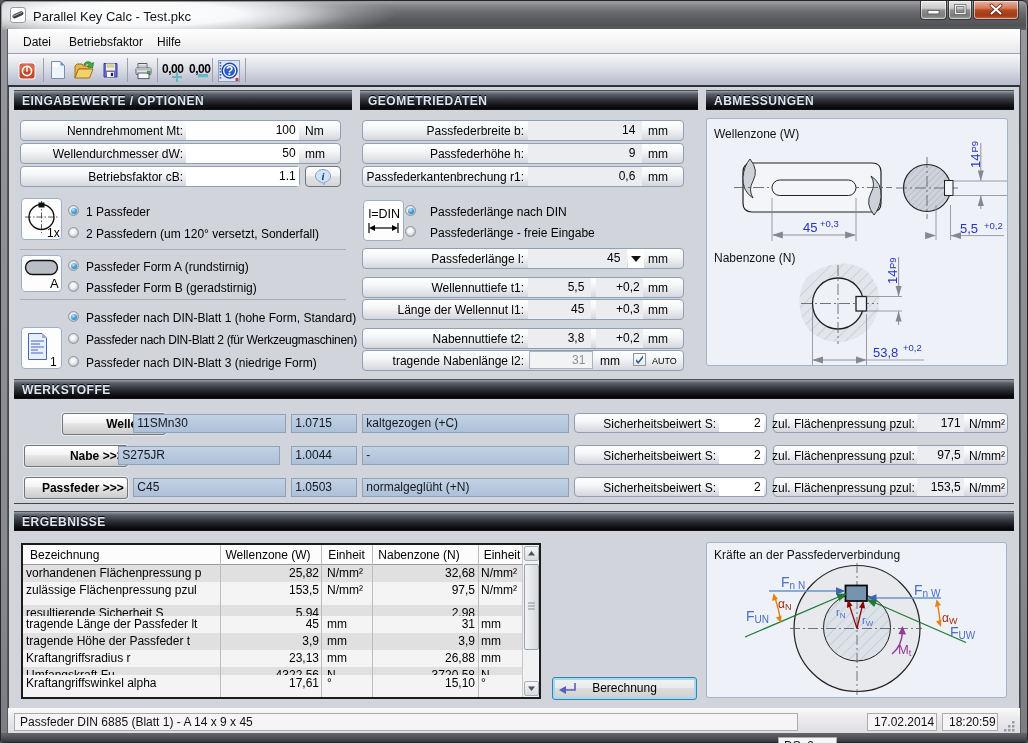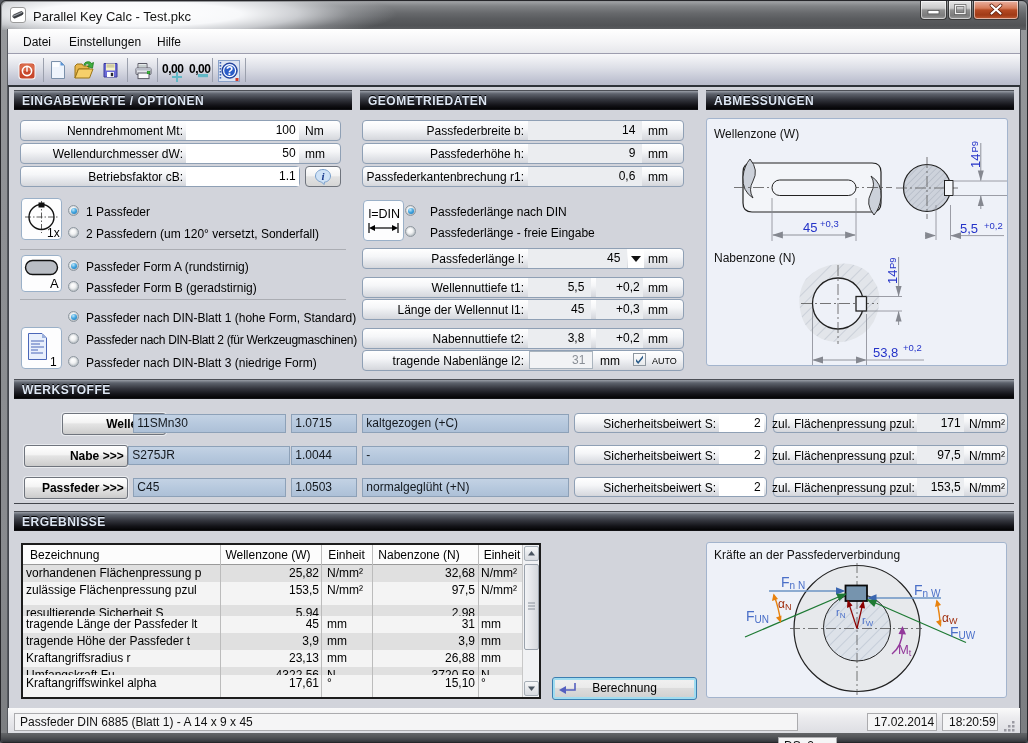--- a/index.html
+++ b/index.html
@@ -128,21 +128,21 @@
           </g>
           <g stroke="#fff" stroke-width="2.2" stroke-linecap="round">
             <line x1="17.5" y1="4.5" x2="26.5" y2="12.5"></line>
             <line x1="26.5" y1="4.5" x2="17.5" y2="12.5"></line>
           </g>
         </svg></div>
 
   </div>
   <div id="menubar"></div>
   <div class="mitem" style="left:23px;">Datei</div>
-  <div class="mitem" style="left:69px;">Einstellungen</div>
+  <div class="mitem" style="left:69px;">Betriebsfaktor</div>
   <div class="mitem" style="left:157px;">Hilfe</div>
   <div id="menusep"></div>
   <div id="toolbar"></div>
   <div class="tsep" style="left:43px;"></div>
   <div class="tsep" style="left:127px;"></div>
   <div class="tsep" style="left:157px;"></div>
   <div class="tsep" style="left:212px;"></div>
   <div class="tsep" style="left:245px;"></div>
 
   <svg class="svgabs" style="left:18px; top:62px;" width="18" height="18" viewBox="0 0 18 18">
@@ -453,21 +453,21 @@
   <div class="blue" style="left:362px; top:414px; width:207px;">&nbsp;kaltgezogen (+C)</div>
   <div class="row" style="left:574px; top:413px; width:193px; height:20px;"></div>
   <div class="lbl" style="left:590px; top:417px; width:126px;">Sicherheitsbeiwert S:</div>
   <div class="inp" style="left:719px; top:414px; width:45px; height:18px;">2&nbsp;</div>
   <div class="row" style="left:773px; top:413px; width:235px; height:20px;"></div>
   <div class="lbl" style="left:772px; top:417px; width:142px;">zul. Flächenpressung pzul:</div>
   <div class="ro" style="left:917px; top:414px; width:47px; height:18px; line-height:18px;">171&nbsp;</div>
   <div class="unit" style="left:969px; top:417px;">N/mm²</div>
 
   <div class="wbtn" style="left:24px; top:445px; width:104px;">Nabe &gt;&gt;&gt;&nbsp;</div>
-  <div class="blue" style="left:128px; top:446px; width:162px;">&nbsp;S275JR</div>
+  <div class="blue" style="left:118px; top:446px; width:162px;">&nbsp;S275JR</div>
   <div class="blue" style="left:291px; top:446px; width:66px;">&nbsp;1.0044</div>
   <div class="blue" style="left:362px; top:446px; width:207px;">&nbsp;-</div>
   <div class="row" style="left:574px; top:445px; width:193px; height:20px;"></div>
   <div class="lbl" style="left:590px; top:449px; width:126px;">Sicherheitsbeiwert S:</div>
   <div class="inp" style="left:719px; top:446px; width:45px; height:18px;">2&nbsp;</div>
   <div class="row" style="left:773px; top:445px; width:235px; height:20px;"></div>
   <div class="lbl" style="left:772px; top:449px; width:142px;">zul. Flächenpressung pzul:</div>
   <div class="ro" style="left:917px; top:446px; width:47px; height:18px; line-height:18px;">97,5&nbsp;</div>
   <div class="unit" style="left:969px; top:449px;">N/mm²</div>
 

